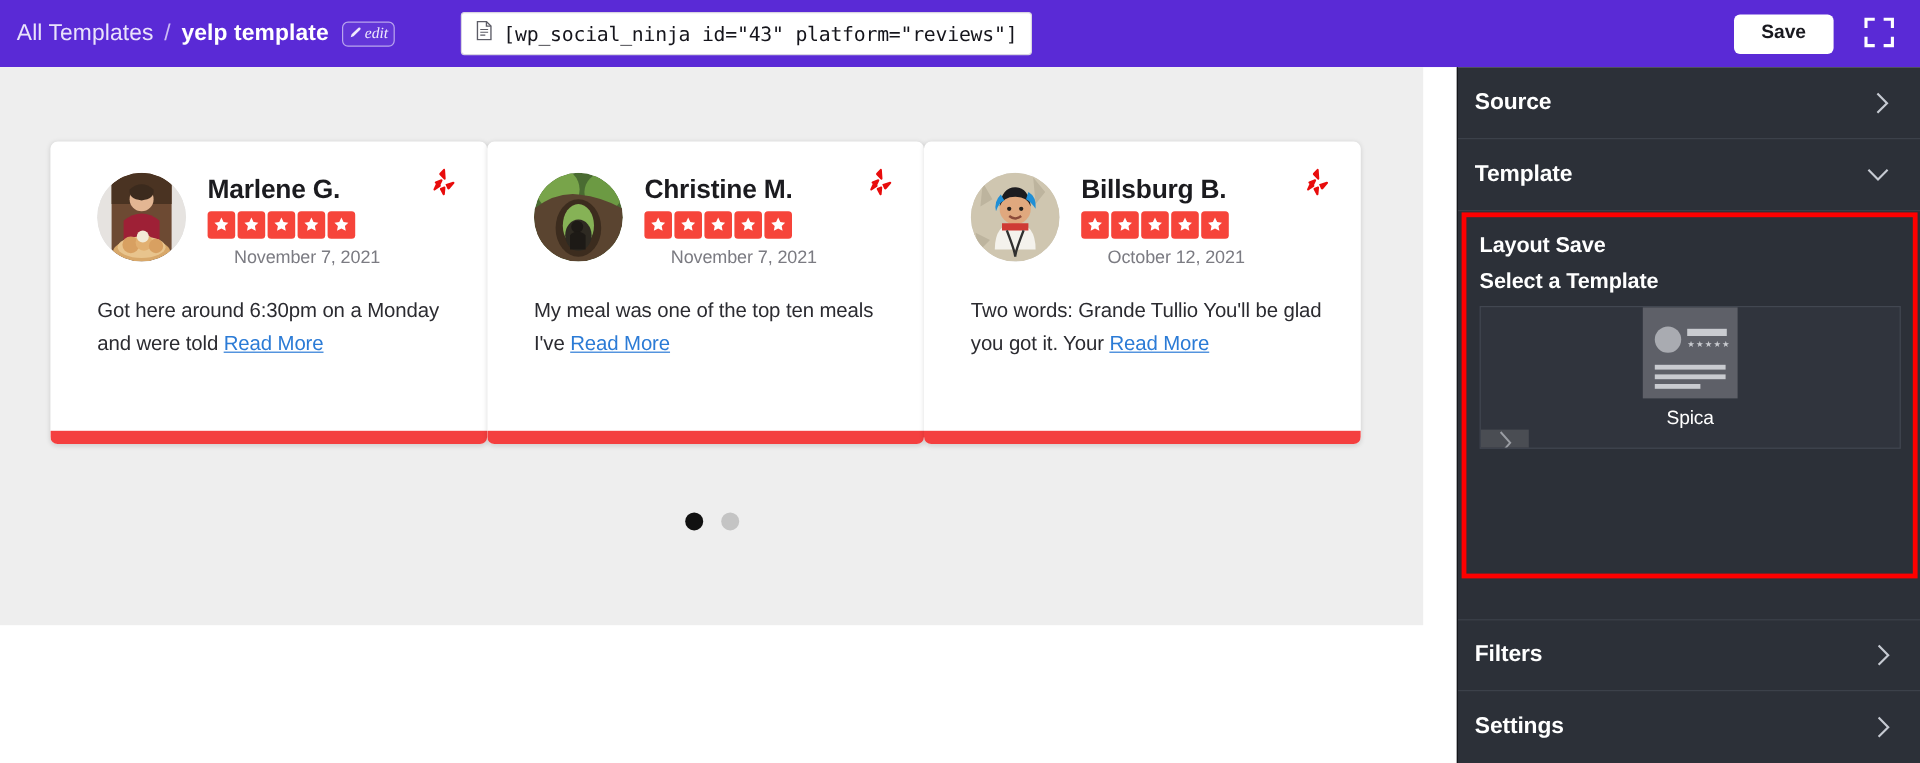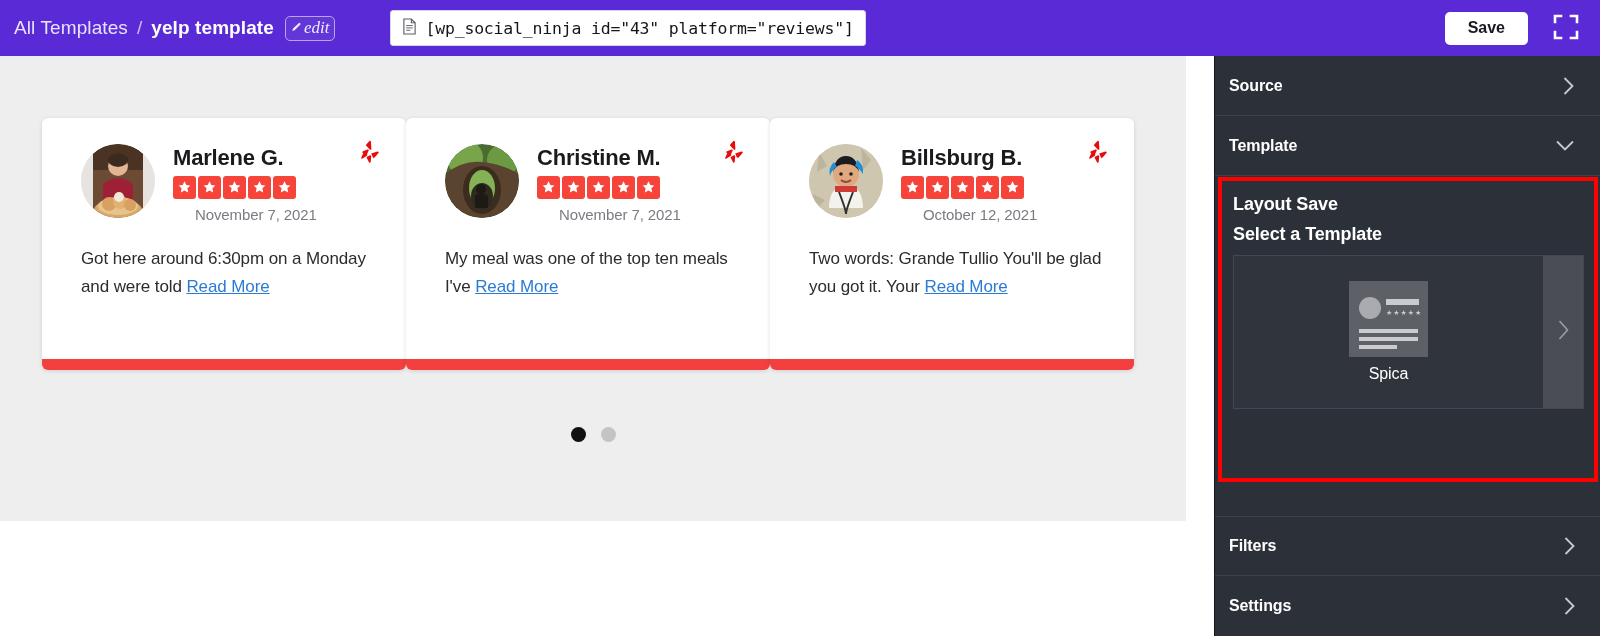--- a/index.html
+++ b/index.html
@@ -24,21 +24,21 @@
     color: #e9e2fb; font-size: 19px; font-weight: 400; letter-spacing: .1px;
   }
   .bc-sep { color: #cdbcf5; font-size: 19px; font-weight: 400; }
   .bc-current {
     color: #ffffff; font-size: 19px; font-weight: 700; letter-spacing: .1px;
   }
   .edit-chip {
     display: inline-flex; align-items: center; gap: 2px;
     border: 1px solid #b9a5ee; border-radius: 5px;
     padding: 1px 5px 2px 4px; margin-left: 2px;
-    color: #f0eafd; font-size: 17px; font-style: italic;
+    color: #f0eafd; font-size: 13px; font-style: italic;
     font-family: "Liberation Serif", serif;
     background: rgba(255,255,255,.06);
   }
   .edit-chip svg { display: block; }
 
   .shortcode-box {
     margin-left: 55px;
     height: 36px; min-width: 462px;
     background: #ffffff; border: 1px solid #d8d4e2; border-radius: 3px;
     display: flex; align-items: center; gap: 8px;
@@ -152,21 +152,21 @@
     border-left: 1px solid #14161a;
   }
   .panel-row {
     height: 60px; display: flex; align-items: center;
     justify-content: space-between;
     padding: 0 25px 0 14px;
     border-bottom: 1px solid #3c414a;
     cursor: pointer;
   }
   .panel-title {
-    color: #ffffff; font-size: 16px; font-weight: 700; letter-spacing: -.1px;
+    color: #ffffff; font-size: 19px; font-weight: 700; letter-spacing: -.1px;
   }
   .chev { color: #c6cad2; display: flex; }
 
   .template-section {
     position: absolute; top: 121px; left: 3px;
     width: 380px; height: 305px;
     border: 4px solid #fe0000;
     background: #2c3038;
     padding: 13px 10px 0 11px;
   }
@@ -179,23 +179,23 @@
     border: 1px solid #bcbcbc; border-radius: 4px;
     display: flex; align-items: center; justify-content: space-between;
     padding: 0 12px 0 13px; cursor: pointer;
     margin-bottom: 16px;
   }
   .select-value { color: #3c3c42; font-size: 15.5px; }
   .select-chev { color: #4c8ef5; display: flex; }
 
   .template-picker {
     margin-top: 10px;
-    height: 154px; background: #30343d;
+    height: 119px; background: #30343d;
     border: 1px solid #424751;
-    display: flex; position: relative; overflow: hidden;
+    display: flex; position: relative; overflow: hidden; flex-direction: column;
   }
   .tpl-card {
     flex: 1; display: flex; flex-direction: column;
     align-items: center; justify-content: center; gap: 8px;
     cursor: pointer;
   }
   .tpl-thumb {
     width: 79px; height: 76px; background: #5e6068;
     position: relative;
   }

